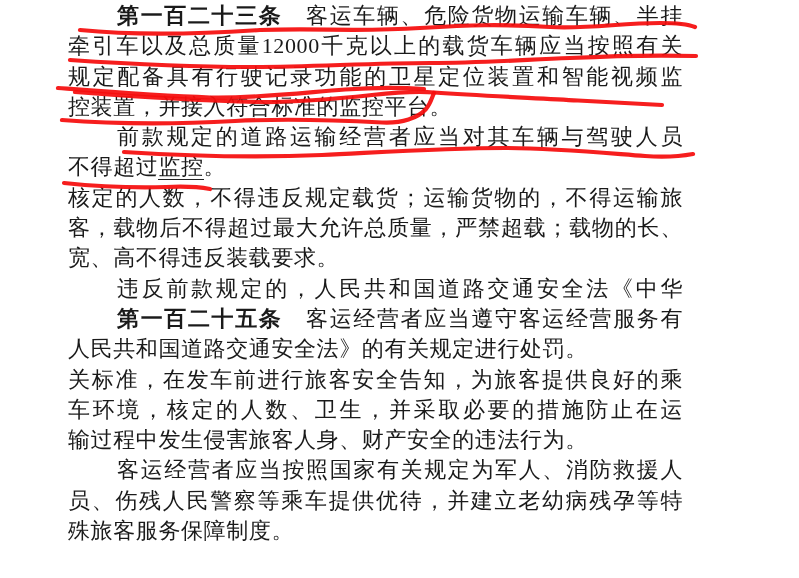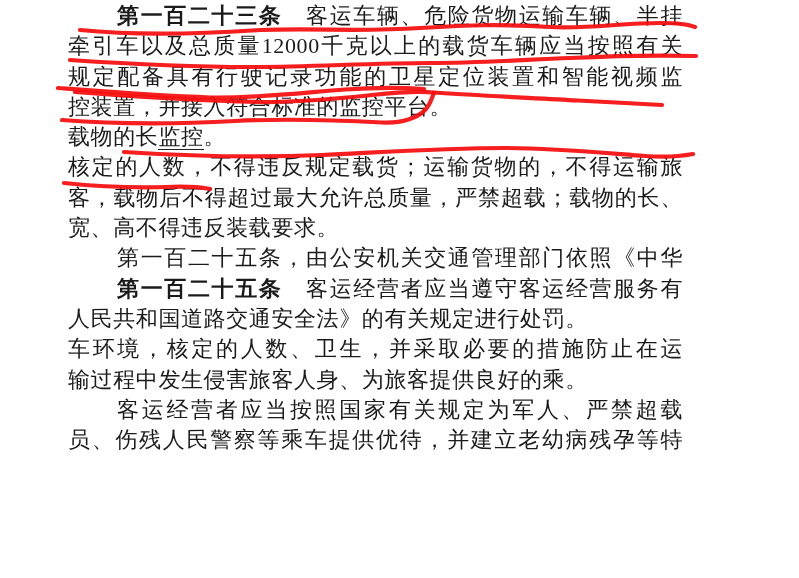--- a/index.html
+++ b/index.html
@@ -52,31 +52,34 @@
 </head>
 <body>
 
 <div class="page">
 
   <div class="doc">
       <div class="line j ind"><span class="b">第一百二十三条</span><span>　客运车辆、危险货物运输车辆、半挂</span></div>
       <div class="line j"><span>牵引车以及总质量12000千克以上的载货车辆应当按照有关</span></div>
       <div class="line j"><span>规定配备具有行驶记录功能的卫星定位装置和智能视频监</span></div>
       <div class="line"><span>控装置，并接入符合标准的监控平台。</span></div>
-      <div class="line"><span>载物的长</span><span class="u">监控</span><span>。</span></div>
+      <div class="line j ind"><span>前款规定的道路运输经营者应当对其车辆与驾驶人员</span></div>
+      <div class="line"><span>不得超过</span><span class="u">监控</span><span>。</span></div>
       <div class="line j"><span>核定的人数，不得违反规定载货；运输货物的，不得运输旅</span></div>
       <div class="line j"><span>客，载物后不得超过最大允许总质量，严禁超载；载物的长、</span></div>
       <div class="line"><span>宽、高不得违反装载要求。</span></div>
-      <div class="line j ind"><span>第一百二十五条，由公安机关交通管理部门依照《中华</span></div>
+      <div class="line j ind"><span>违反前款规定的，人民共和国道路交通安全法《中华</span></div>
       <div class="line j ind"><span class="b">第一百二十五条</span><span>　客运经营者应当遵守客运经营服务有</span></div>
       <div class="line"><span>人民共和国道路交通安全法》的有关规定进行处罚。</span></div>
+      <div class="line j"><span>关标准，在发车前进行旅客安全告知，为旅客提供良好的乘</span></div>
       <div class="line j"><span>车环境，核定的人数、卫生，并采取必要的措施防止在运</span></div>
-      <div class="line"><span>输过程中发生侵害旅客人身、为旅客提供良好的乘。</span></div>
-      <div class="line j ind"><span>客运经营者应当按照国家有关规定为军人、严禁超载</span></div>
+      <div class="line"><span>输过程中发生侵害旅客人身、财产安全的违法行为。</span></div>
+      <div class="line j ind"><span>客运经营者应当按照国家有关规定为军人、消防救援人</span></div>
       <div class="line j"><span>员、伤残人民警察等乘车提供优待，并建立老幼病残孕等特</span></div>
+      <div class="line"><span>殊旅客服务保障制度。</span></div>
     </div>
 
   <svg class="annot" viewBox="0 0 799 578">
 
     <path d="M 80 30 C 140 36, 200 34, 260 30 C 320 28, 360 32, 420 28 C 470 25, 500 24, 550 27 C 590 29, 620 23, 660 23 C 678 23, 690 25, 695 27"></path>
 
     <path d="M 70 60 C 130 64, 190 67, 250 67 C 310 67, 370 63, 430 63 C 480 63, 520 60, 570 58 C 610 56, 660 55, 696 56"></path>
 
     <path d="M 58 88 C 110 92, 160 96, 210 97.5 C 255 98.5, 300 93, 345 89.5 C 375 87.5, 400 87.5, 424 89"></path>
 

